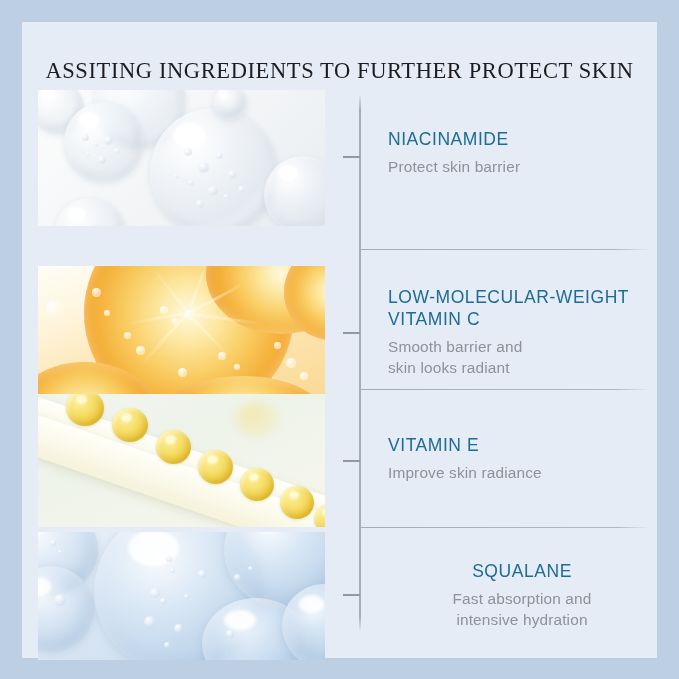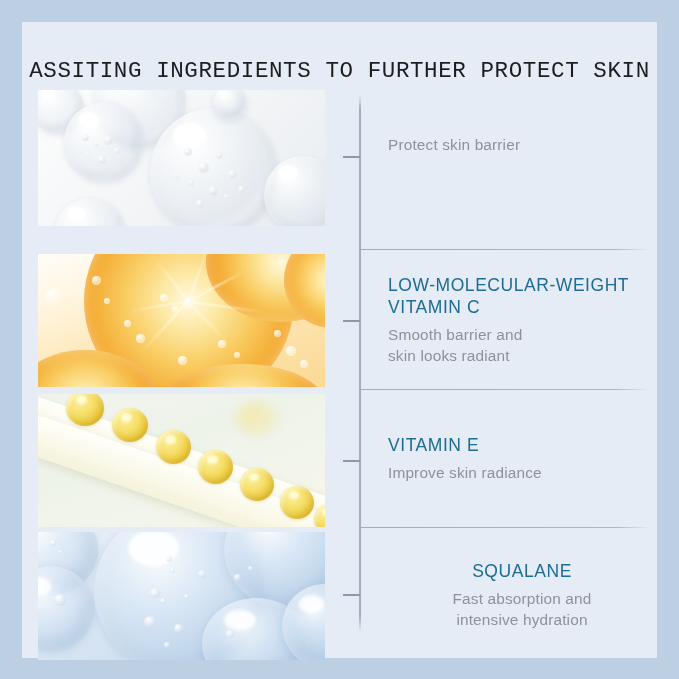--- a/index.html
+++ b/index.html
@@ -30,21 +30,21 @@
   .title {
     position: absolute;
     left: 0;
     top: 36px;
     width: 635px;
     text-align: center;
     font-size: 22.5px;
     letter-spacing: 0.6px;
     font-weight: 400;
     color: #1d1d1f;
-    font-family: Liberation Mono, monospace;
+    font-family: Liberation Serif, serif;
     white-space: nowrap;
   }
 
   
   .content {
     position: absolute;
     left: 16px;
     top: 68px;
     width: 604px;
     height: 546px;
@@ -271,27 +271,28 @@
           <div class="mini" style="left:200px; top:96px;  width:7px;  height:7px;"></div>
           <div class="mini" style="left:136px; top:84px;  width:5px;  height:5px;"></div>
           <div class="mini" style="left:186px; top:104px; width:5px;  height:5px;"></div>
           <div class="mini" style="left:158px; top:110px; width:8px;  height:8px;"></div>
         </div>
       </div>
 
       <div class="tick" style="top:66px;"></div>
 
       <div class="txt" style="top:38px;">
+        <div class="ing-name">NIACINAMIDE</div>
         <div class="ing-desc">Protect skin barrier</div>
       </div>
     </div>
 
     <div class="hsep" style="top:159px;"></div>
 
-    <div class="row" style="top:164px;height:133px;">
+    <div class="row" style="top:176px;height:133px;">
 
       <div class="thumb" style="top:0px;height:133px;">
         <div class="art art-citrus">
           <div class="slice2" style="left:46px;  top:-58px; width:210px; height:210px;"></div>
           <div class="slice2" style="left:168px; top:-52px; width:150px; height:120px;"></div>
           <div class="slice2" style="left:246px; top:-22px; width:96px;  height:96px;"></div>
           <div class="slice2" style="left:-28px; top:96px;  width:150px; height:110px;"></div>
           <div class="slice2" style="left:120px; top:110px; width:170px; height:90px;"></div>
           <div class="seg" style="left:150px; top:46px;  width:66px; transform:rotate(-28deg);"></div>
           <div class="seg" style="left:150px; top:46px;  width:72px; transform:rotate(8deg);"></div>

